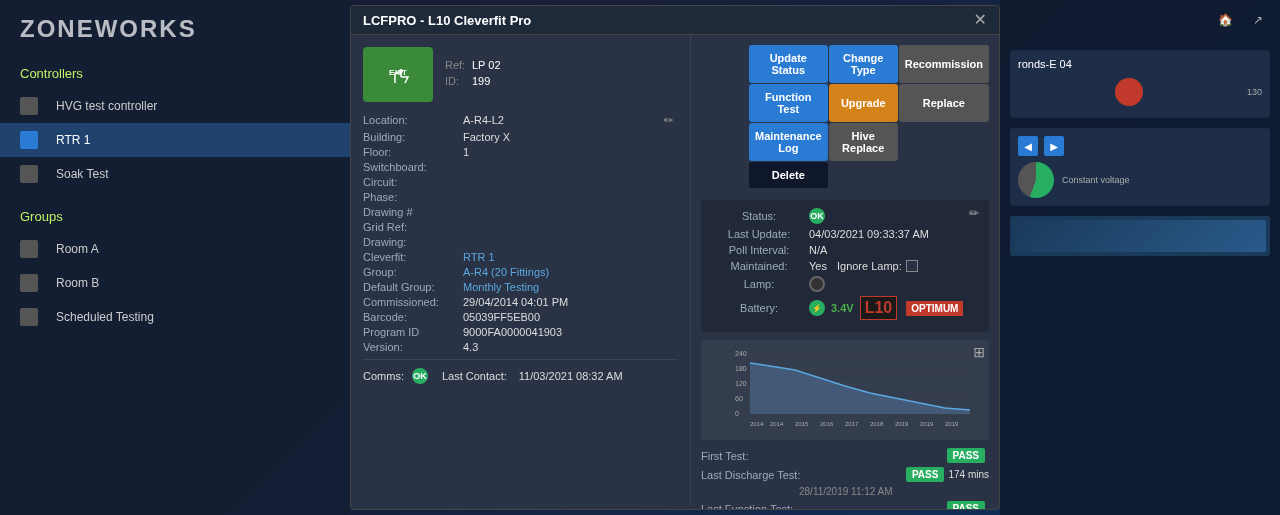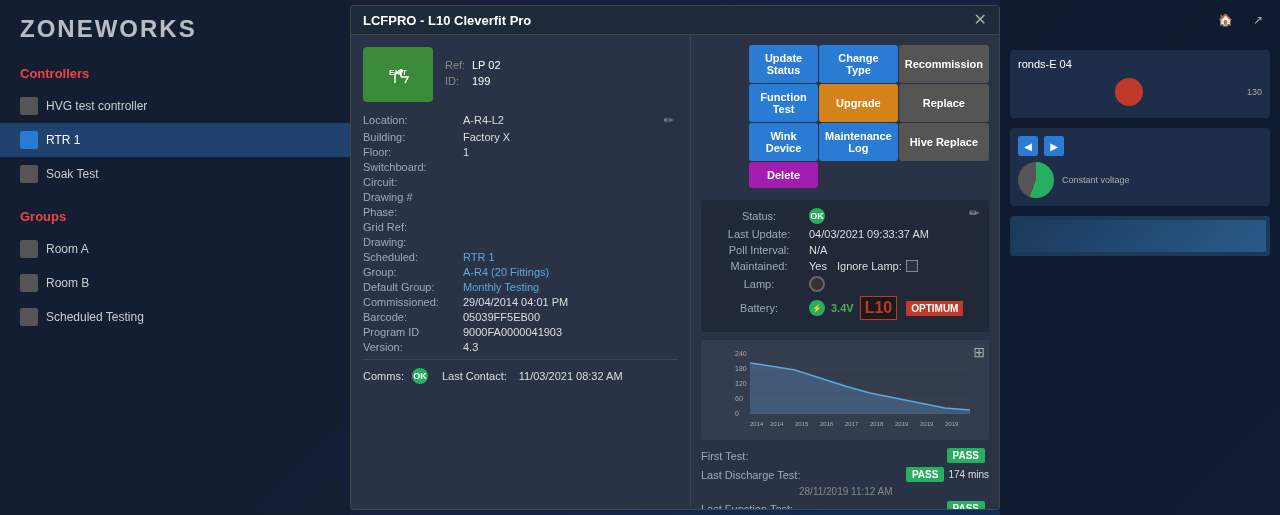--- a/index.html
+++ b/index.html
@@ -36,31 +36,31 @@
       font-size: 24px;
       font-weight: bold;
       color: #fff;
       letter-spacing: 2px;
       opacity: 0.7;
     }
 
     .sidebar-section-title {
       padding: 8px 20px;
       font-size: 13px;
-      font-weight: bold;
-      color: #ef4444;
+      font-weight: normal;
+      color: #bef264;
     }
 
     .sidebar-item {
       display: flex;
       align-items: center;
       padding: 8px 20px;
       cursor: pointer;
       color: #ccc;
-      gap: 8px;
+      gap: 18px;
     }
     .sidebar-item.active { background: rgba(50, 120, 200, 0.4); color: #fff; }
 
     .sidebar-item-icon {
       width: 18px;
       height: 18px;
       background: #555;
       border-radius: 2px;
       flex-shrink: 0;
       display: flex;
@@ -211,21 +211,21 @@
       border-radius: 3px;
       cursor: pointer;
       font-size: 11px;
       font-weight: bold;
       text-align: center;
     }
 
     .btn-blue { background: #2a7bd4; color: #fff; }
     .btn-orange { background: #d4821a; color: #fff; }
     .btn-gray { background: #555; color: #fff; }
-    .btn-red { background: #a21caf; color: #fff; }
+    .btn-red { background: #0f172a; color: #fff; }
 
     
     .status-section {
       background: rgba(0,0,0,0.2);
       border-radius: 3px;
       padding: 8px;
       margin-bottom: 8px;
       position: relative;
     }
 
@@ -548,37 +548,37 @@
       </div>
       <div class="field-row">
         <span class="field-label">Switchboard:</span>
         <span class="field-value"></span>
       </div>
       <div class="field-row">
         <span class="field-label">Circuit:</span>
         <span class="field-value"></span>
       </div>
       <div class="field-row">
+        <span class="field-label">Phase:</span>
+        <span class="field-value"></span>
+      </div>
+      <div class="field-row">
         <span class="field-label">Drawing #</span>
         <span class="field-value"></span>
       </div>
       <div class="field-row">
-        <span class="field-label">Phase:</span>
-        <span class="field-value"></span>
-      </div>
-      <div class="field-row">
         <span class="field-label">Grid Ref:</span>
         <span class="field-value"></span>
       </div>
       <div class="field-row">
         <span class="field-label">Drawing:</span>
         <span class="field-value"></span>
       </div>
       <div class="field-row">
-        <span class="field-label">Scheduled:</span>
+        <span class="field-label">Cleverfit:</span>
         <span class="field-value link">RTR 1</span>
       </div>
       <div class="field-row">
         <span class="field-label">Group:</span>
         <span class="field-value link">A-R4 (20 Fittings)</span>
       </div>
       <div class="field-row">
         <span class="field-label">Default Group:</span>
         <span class="field-value link">Monthly Testing</span>
       </div>
@@ -613,21 +613,20 @@
 
       <div class="action-buttons">
         <button class="action-btn btn-blue">Update Status</button>
         <button class="action-btn btn-blue">Change Type</button>
         <button class="action-btn btn-gray">Recommission</button>
 
         <button class="action-btn btn-blue">Function Test</button>
         <button class="action-btn btn-orange">Upgrade</button>
         <button class="action-btn btn-gray">Replace</button>
 
-        <button class="action-btn btn-blue">Wink Device</button>
         <button class="action-btn btn-blue">Maintenance Log</button>
         <button class="action-btn btn-gray">Hive Replace</button>
 
         <button class="action-btn btn-red" style="grid-column: 1;">Delete</button>
       </div>
 
       <div class="status-section">
         <span class="edit-icon" style="position:absolute;top:6px;right:6px;">✏</span>
 
         <div class="status-row">

